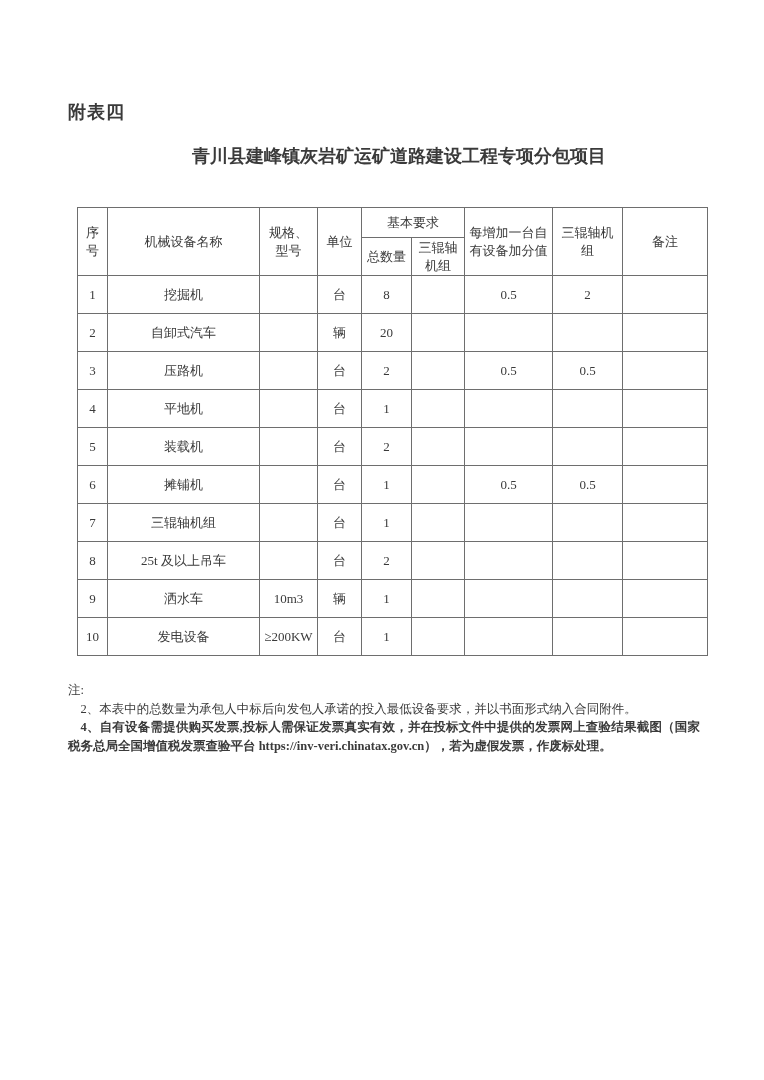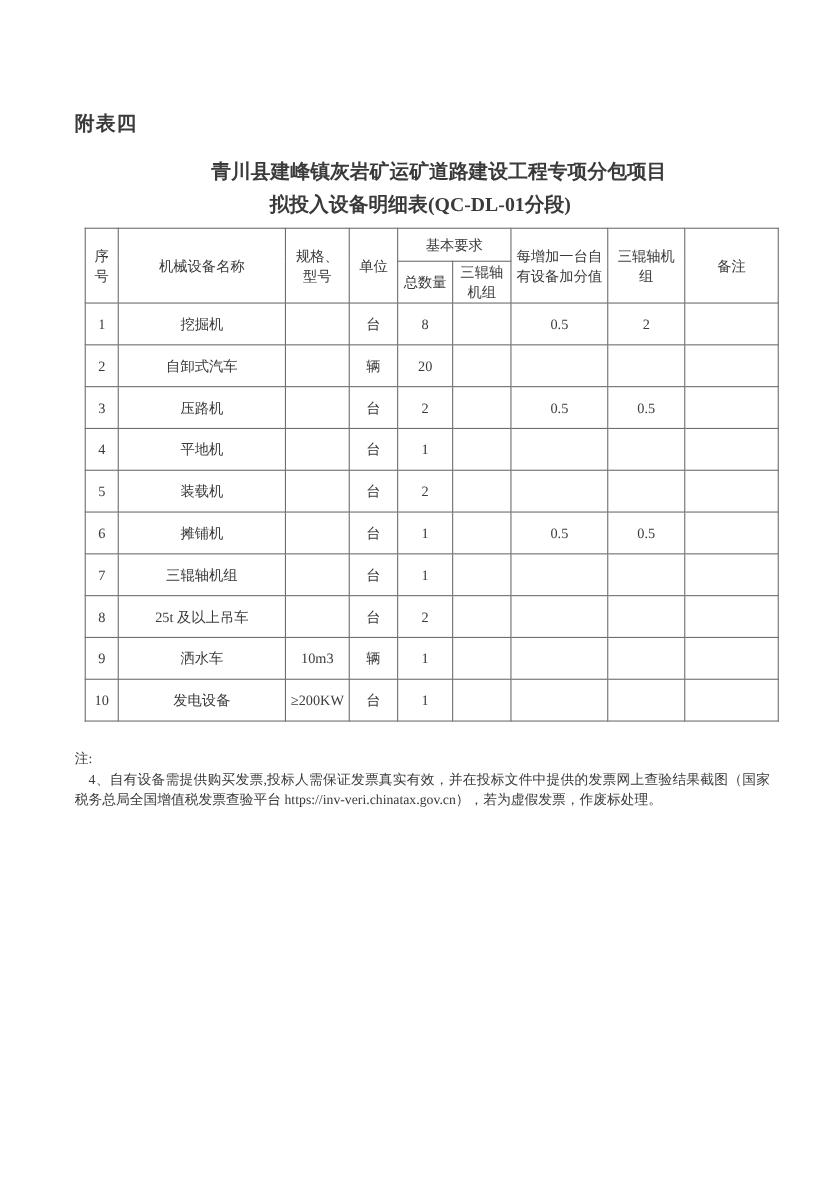--- a/index.html
+++ b/index.html
@@ -58,40 +58,39 @@
     position: absolute;
     left: 68px;
     top: 681px;
     width: 632px;
     font-size: 12.5px;
     line-height: 18.6px;
     text-align: justify;
   }
   .notes-label { margin: 0; }
   .note-line   { margin: 0; text-indent: 1em; }
-  .note-line.bold { font-weight: normal; }
+  .note-line.bold { font-weight: bold; }
   .page-number {
     position: absolute;
     left: 0;
     top: 1015px;
     width: 100%;
     text-align: center;
     font-size: 12px;
   }
 </style>
 </head>
 <body>
 
 <div class="page">
 
   <div class="appendix-label">附表四</div>
 
   <h1 class="doc-title">青川县建峰镇灰岩矿运矿道路建设工程专项分包项目</h1>
 
-  <h2 class="doc-subtitle">拟投入设备明细表(QC-DL-01分段)</h2>
 
   <table class="equip">
     <colgroup>
       <col style="width:30px">
       <col style="width:152px">
       <col style="width:58px">
       <col style="width:44px">
       <col style="width:50px">
       <col style="width:53px">
       <col style="width:88px">
@@ -224,19 +223,20 @@
           <td></td>
           <td></td>
           <td></td>
         </tr>
       </tbody>
   </table>
 
   <div class="notes">
     <p class="notes-label">注:</p>
     <div id="notes-list">
+        <p class="note-line">2、本表中的总数量为承包人中标后向发包人承诺的投入最低设备要求，并以书面形式纳入合同附件。</p>
         <p class="note-line bold">4、自有设备需提供购买发票,投标人需保证发票真实有效，并在投标文件中提供的发票网上查验结果截图（国家税务总局全国增值税发票查验平台 https://inv-veri.chinatax.gov.cn），若为虚假发票，作废标处理。</p>
       </div>
   </div>
 
   <div class="page-number">10</div>
 
 </div>
 
 </body></html>

